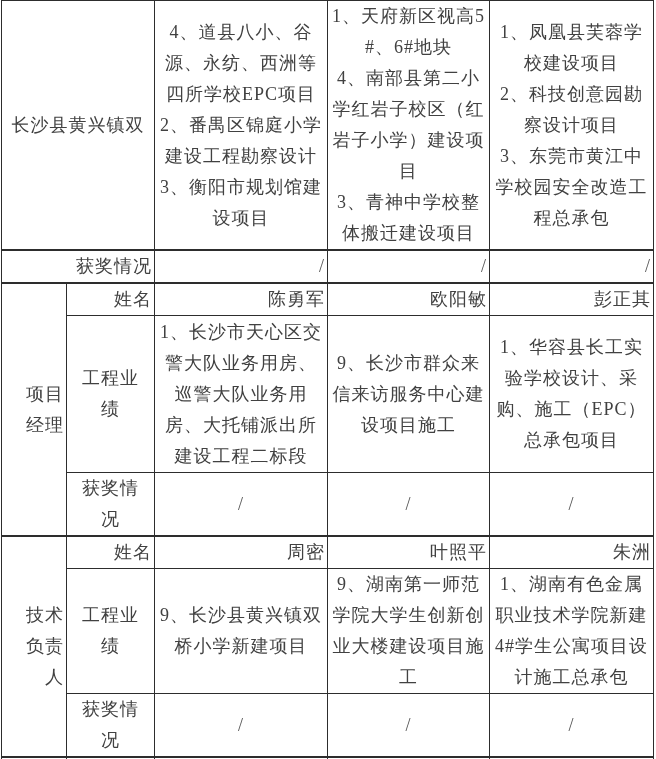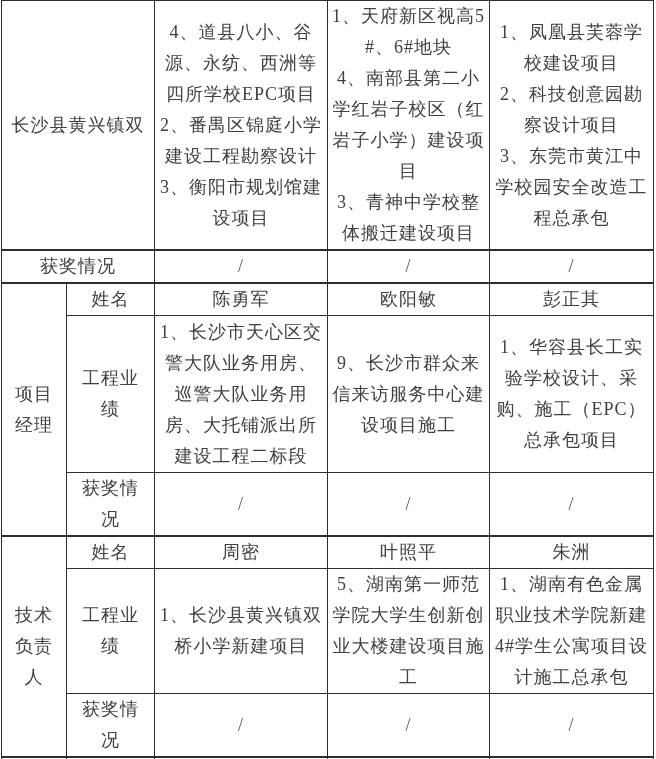--- a/index.html
+++ b/index.html
@@ -23,21 +23,21 @@
     border: 1px solid #2d2d2d;
     text-align: center;
     vertical-align: middle;
     font-size: 18px;
     line-height: 31px;
     letter-spacing: 1px;
     white-space: pre-line;
     padding: 0 2px;
     overflow: hidden;
   }
-  tr.thick-top td { border-top-width: 2px; }
+  tr.thick-top td { border-top-width: 2px; text-align: right; }
   td.label-cell { }
   td.slash-cell { color: #555555; }
   td.empty-cell { }
 </style>
 </head>
 <body>
 
 <div class="page">
   <table class="qual-table">
     <colgroup>
@@ -119,23 +119,23 @@
 负责
 人</td>
       <td class="label-cell">姓名</td>
       <td>周密</td>
       <td>叶照平</td>
       <td>朱洲</td>
     </tr>
     <tr style="height:125px">
       <td class="label-cell">工程业
 绩</td>
-      <td>1、长沙县黄兴镇双
+      <td>9、长沙县黄兴镇双
 桥小学新建项目</td>
-      <td>5、湖南第一师范
+      <td>9、湖南第一师范
 学院大学生创新创
 业大楼建设项目施
 工</td>
       <td>1、湖南有色金属
 职业技术学院新建
 4#学生公寓项目设
 计施工总承包</td>
     </tr>
     <tr style="height:63px">
       <td class="label-cell">获奖情

